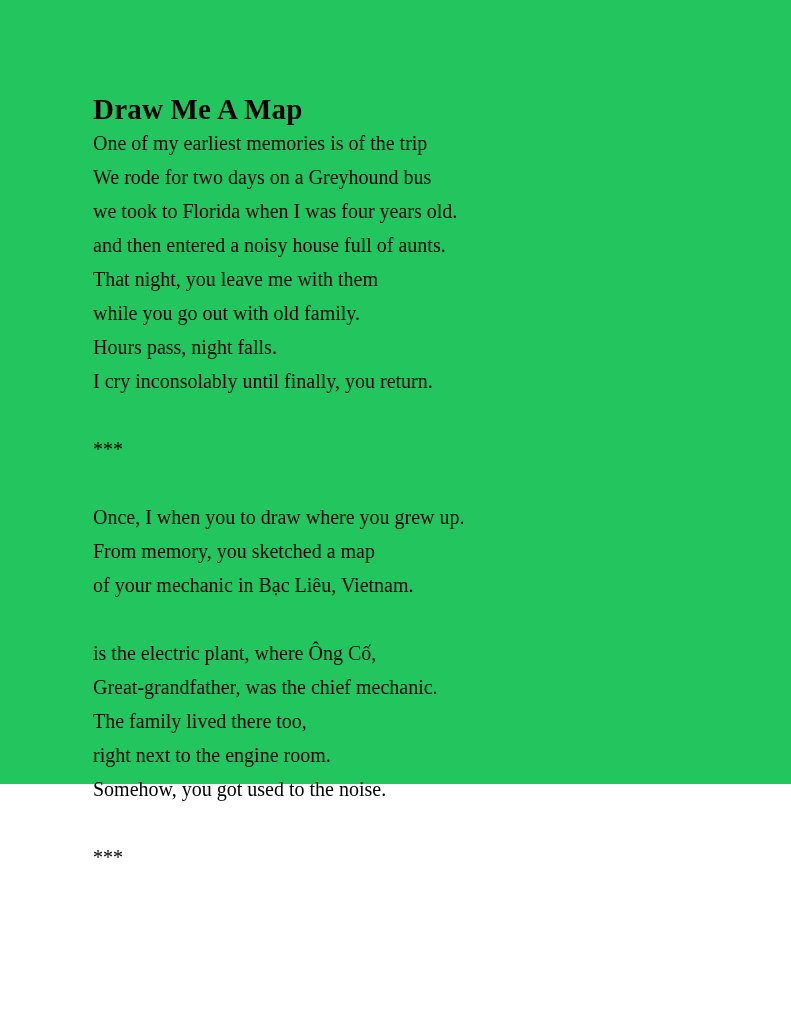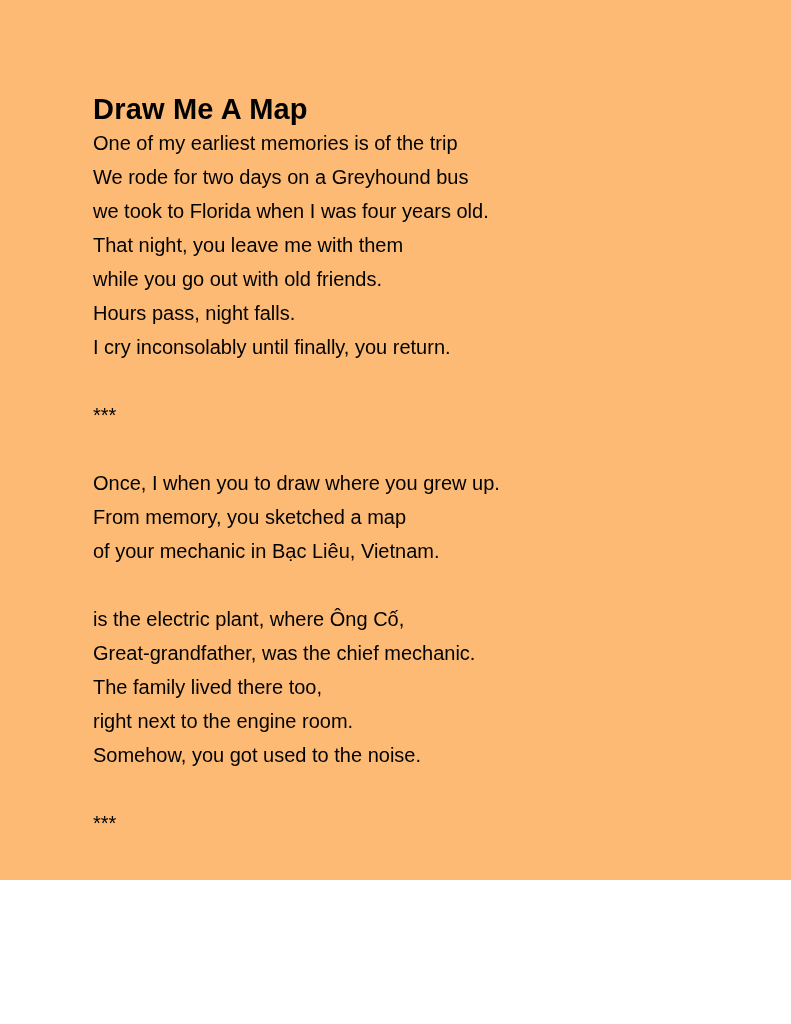--- a/index.html
+++ b/index.html
@@ -8,25 +8,25 @@
     background: #ffffff;
   }
   body {
     width: 791px;
     height: 1024px;
     overflow: hidden;
   }
   .page {
     box-sizing: border-box;
     width: 791px;
-    height: 880px;
+    height: 784px;
     padding: 92px 60px 0 93px;
-    font-family: Liberation Sans, sans-serif;
+    font-family: Liberation Serif, serif;
     color: #000000;
-    background: #fdba74;
+    background: #22c55e;
   }
   .poem-title {
     margin: 0;
     font-size: 29px;
     font-weight: 700;
     line-height: 34px;
     letter-spacing: 0.2px;
   }
   .poem-line,
   .separator {
@@ -47,22 +47,23 @@
 <body>
 
 <main class="page">
 
   <h1 class="poem-title">Draw Me A Map</h1>
 
   <div class="stanza">
     <p class="poem-line">One of my earliest memories is of the trip</p>
     <p class="poem-line">We rode for two days on a Greyhound bus</p>
     <p class="poem-line">we took to Florida when I was four years old.</p>
+    <p class="poem-line">and then entered a noisy house full of aunts.</p>
     <p class="poem-line">That night, you leave me with them</p>
-    <p class="poem-line">while you go out with old friends.</p>
+    <p class="poem-line">while you go out with old family.</p>
     <p class="poem-line">Hours pass, night falls.</p>
     <p class="poem-line">I cry inconsolably until finally, you return.</p>
   </div>
 
   <p class="separator gap-above">***</p>
 
   <div class="stanza gap-above">
     <p class="poem-line">Once, I when you to draw where you grew up.</p>
     <p class="poem-line">From memory, you sketched a map</p>
     <p class="poem-line">of your mechanic in Bạc Liêu, Vietnam.</p>

